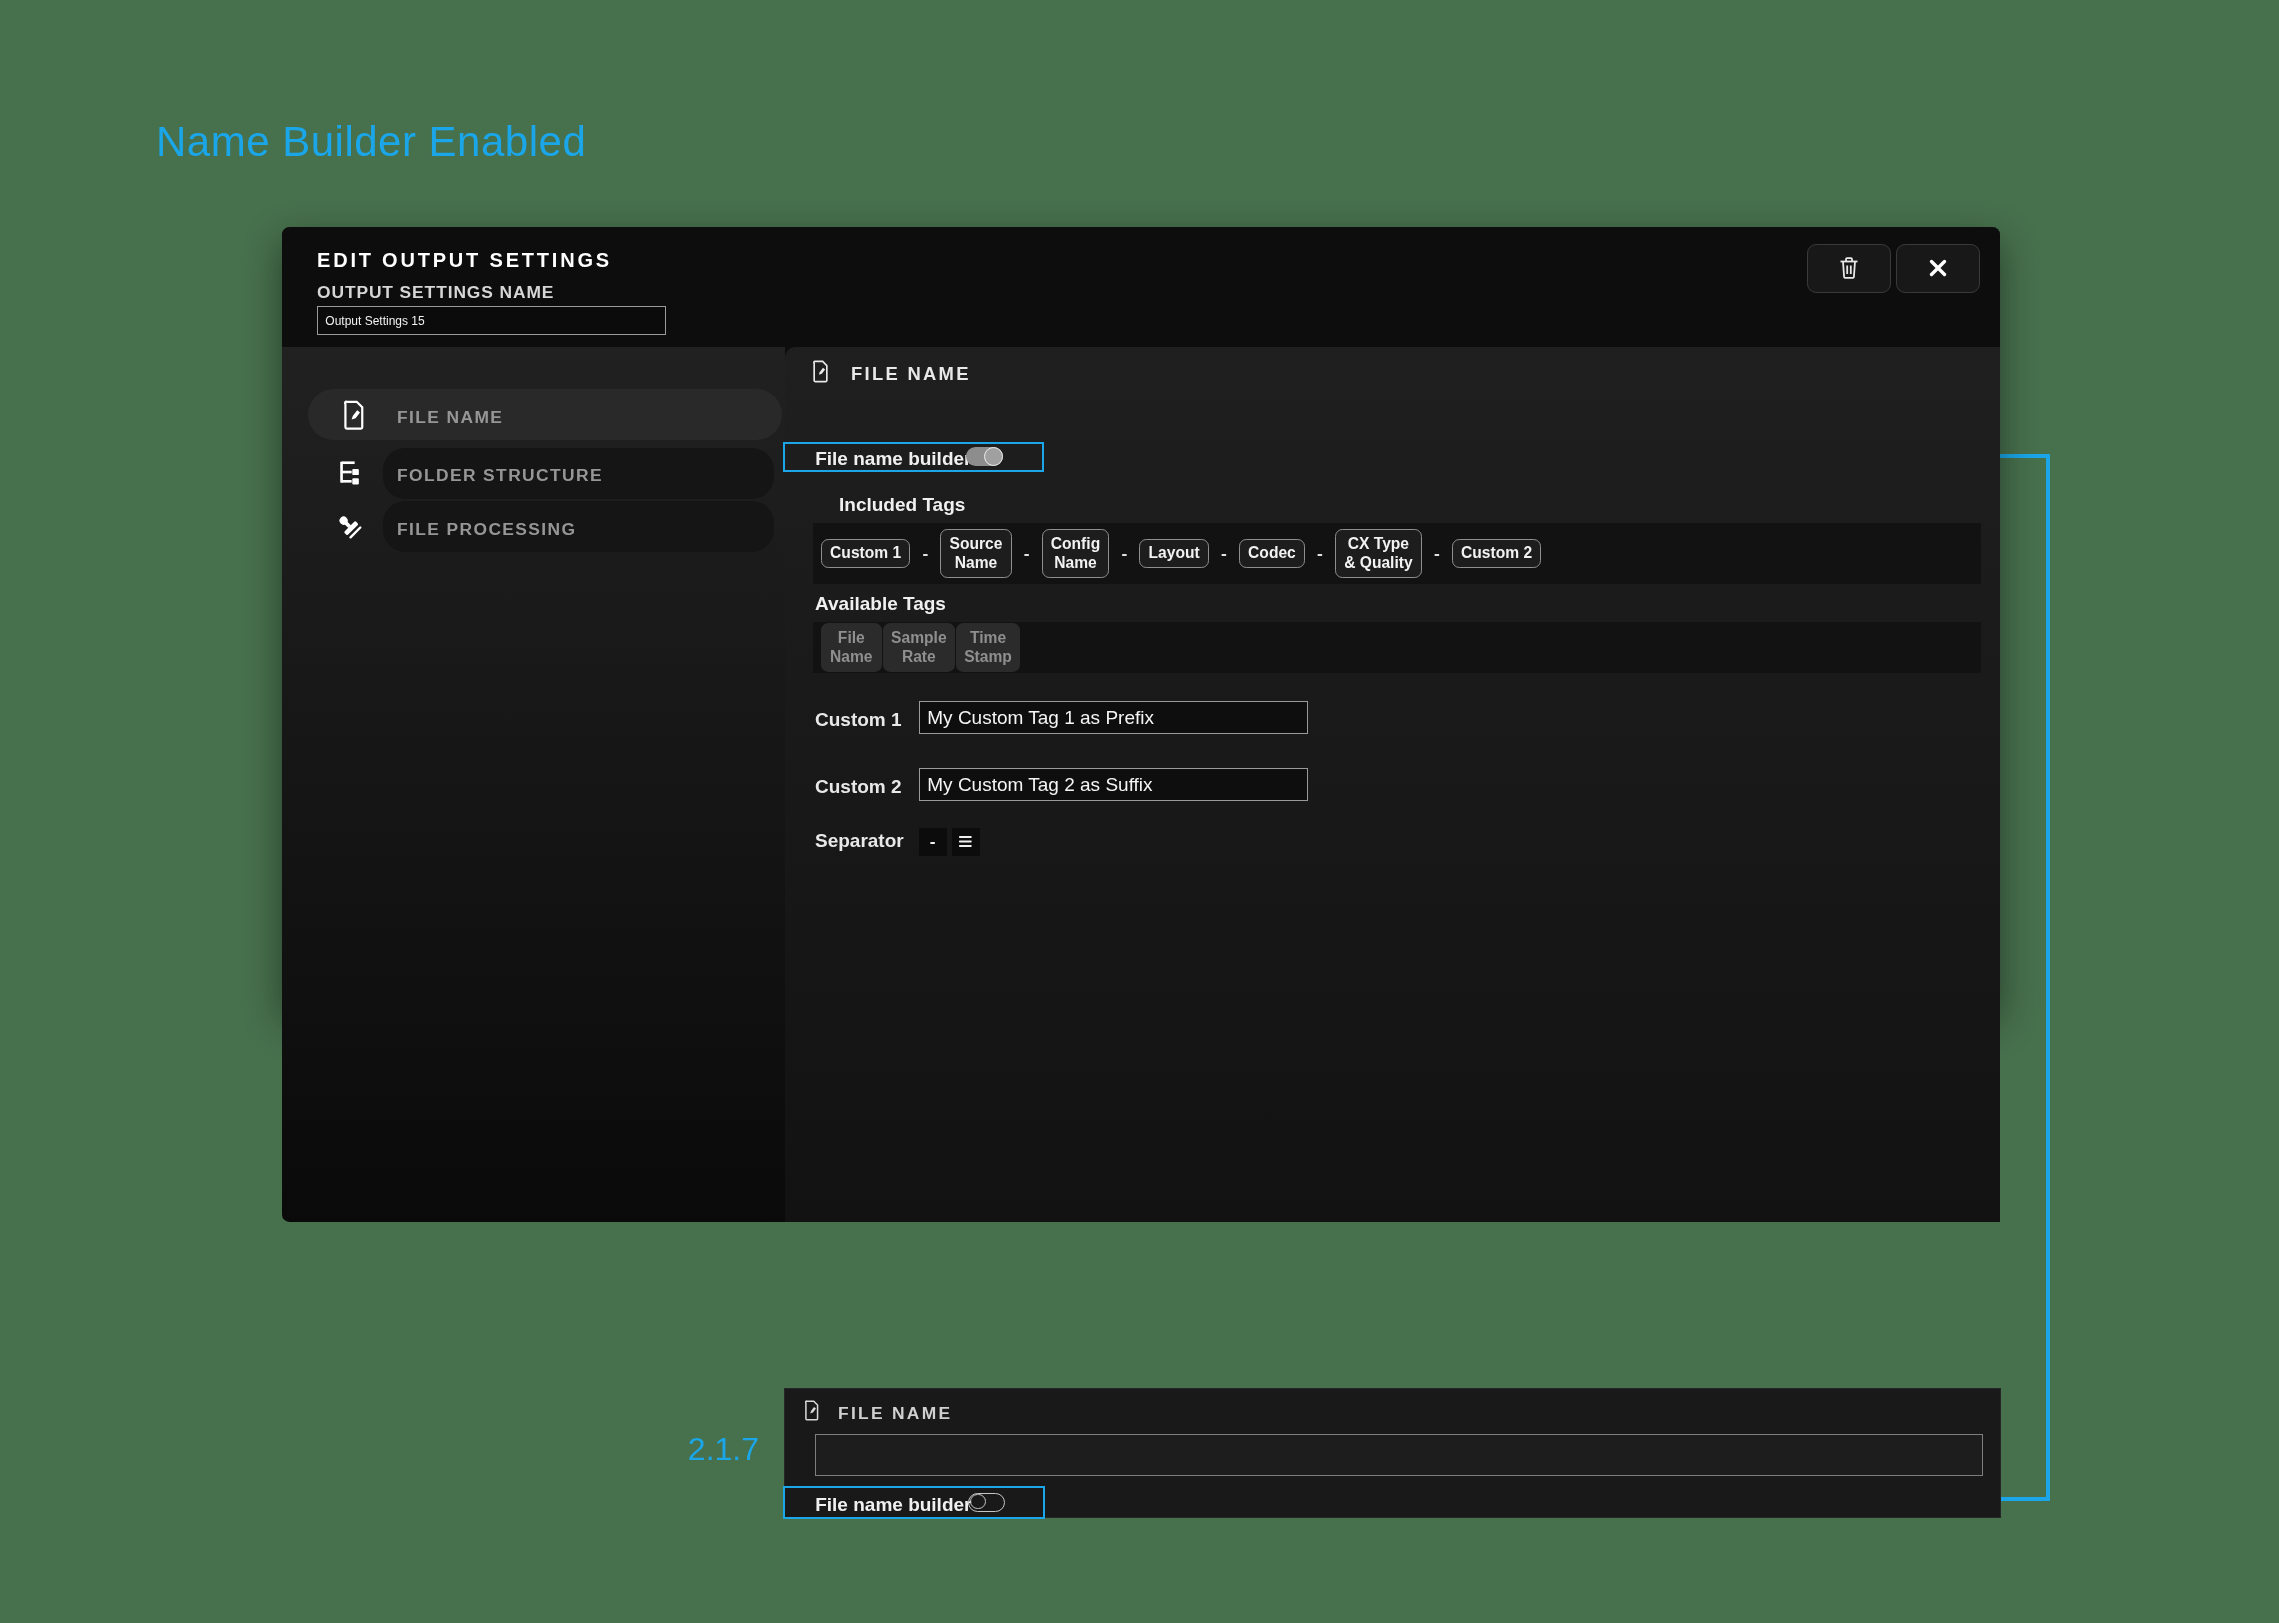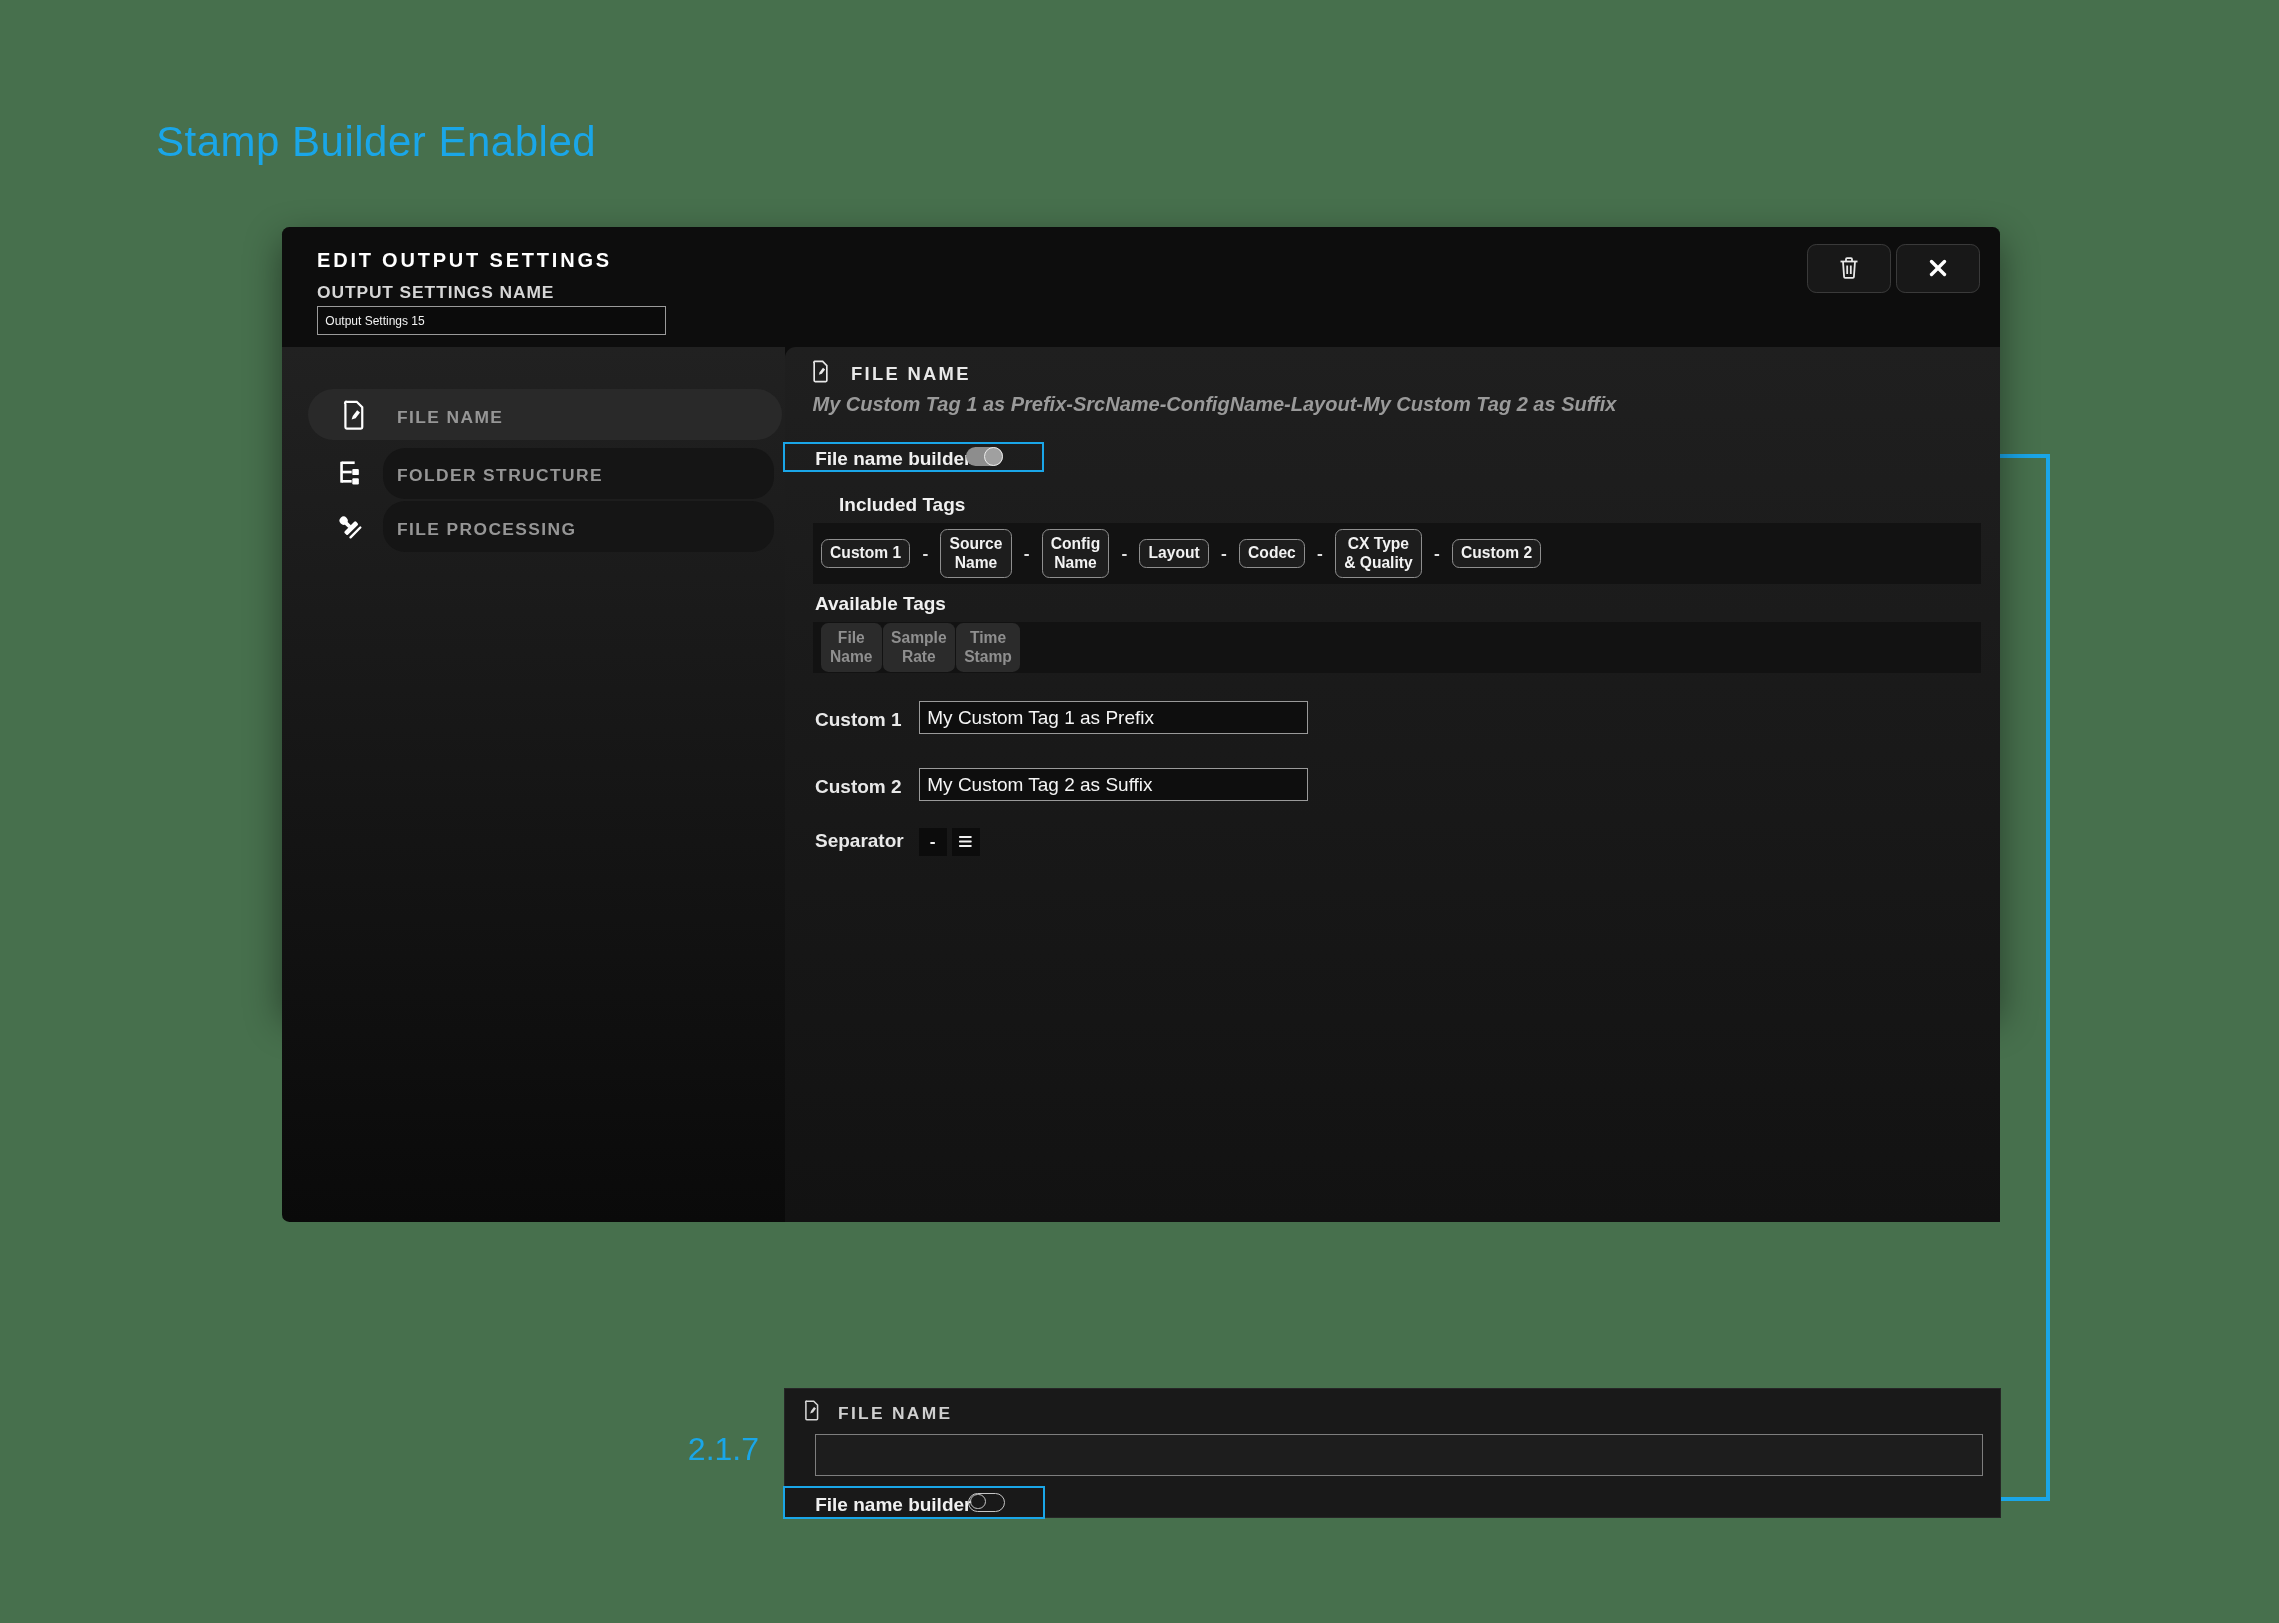--- a/index.html
+++ b/index.html
@@ -99,21 +99,21 @@
   .line-v{left:2046px;top:454px;width:3.7px;height:1047px;}
   .line-h2{left:1059px;top:1497px;width:991px;height:3.7px;}
 
   svg{display:block;width:100%;height:100%;}
 </style>
 </head>
 <body>
 
 <div id="root">
 
-  <div class="section-title t-enabled">Stamp Builder Enabled</div>
+  <div class="section-title t-enabled">Name Builder Enabled</div>
 
   <div class="ann ann1">2.1.1</div>
   <div class="ann ann2">2.1.2</div>
   <div class="ann ann3">2.1.3</div>
   <div class="ann ann4">2.1.4</div>
   <div class="ann ann5">2.1.5</div>
   <div class="ann ann6">2.1.6</div>
   <div class="ann ann7">2.1.7</div>
 
   <div class="line line-h1"></div>
@@ -185,21 +185,20 @@
 
     <div class="main">
 
       <span class="fn-head-icon">
         <svg viewBox="0 0 24 28" fill="none" stroke="#E8E8E8" stroke-width="2">
           <path d="M5 2.5h9l5 5v18a1.2 1.2 0 0 1-1.2 1.2H5A1.2 1.2 0 0 1 3.8 25.5v-21A1.2 1.2 0 0 1 5 2.5z"></path>
           <path d="M9.4 18.6l1-3.2 4-5.3 2.6 2-4 5.3-3.6 1.2z" fill="#E8E8E8" stroke="none"></path>
         </svg>
       </span>
       <div class="fn-head">FILE NAME</div>
-      <div class="fn-preview">My Custom Tag 1 as Prefix-SrcName-ConfigName-Layout-My Custom Tag 2 as Suffix</div>
 
       <div class="callout-box box-top">
         <span class="builder-label">File name builder</span>
         <div class="toggle on tgl-top">
             <div class="knob"></div>
           </div>
       </div>
 
       <div class="grp-label lbl-included">Included Tags</div>
       <div class="strip strip-included">

